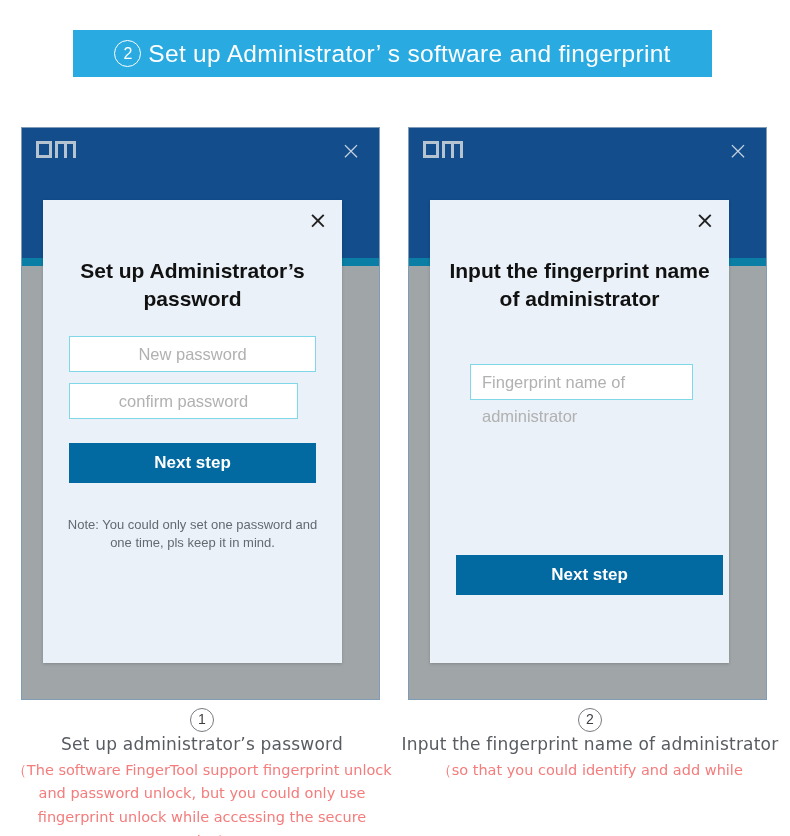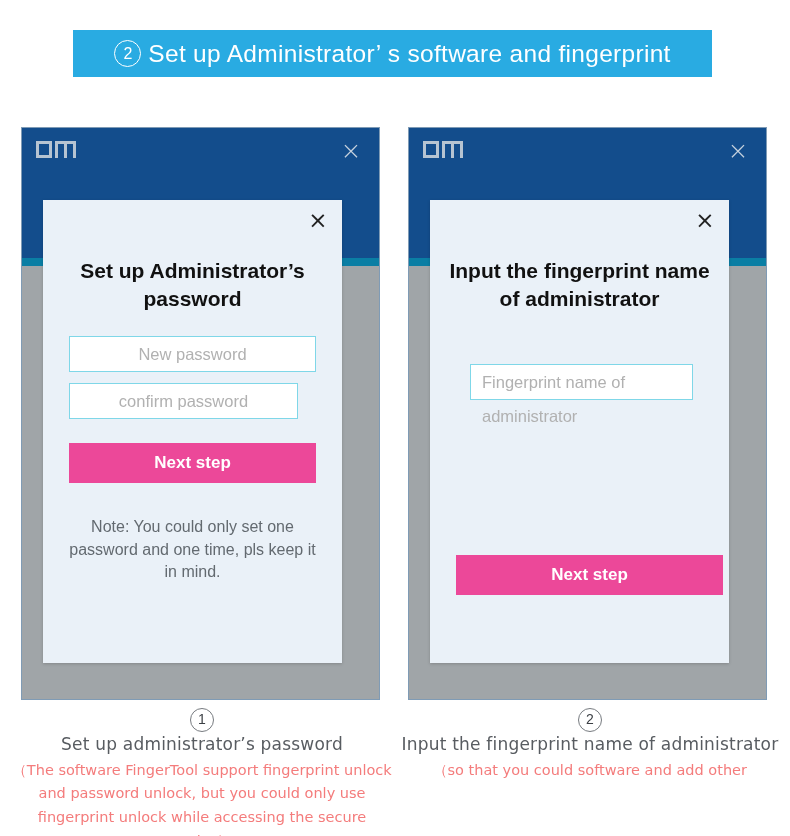--- a/index.html
+++ b/index.html
@@ -183,34 +183,34 @@
     color: #b1b1b1;
     font-size: 16.5px;
     line-height: 34px;
   }
   .field.center { text-align: center; }
   .field.left   { text-align: left; padding-left: 11px; }
 
   .next-btn {
     position: absolute;
     height: 40px;
-    background: #ec4899;
+    background: #0369a1;
     color: #ffffff;
     font-size: 17px;
     font-weight: bold;
     line-height: 40px;
     text-align: center;
     box-sizing: border-box;
     cursor: pointer;
   }
 
   .note {
     position: absolute;
     text-align: center;
-    font-size: 16px;
+    font-size: 13px;
     color: #636a70;
     line-height: 1.42;
   }
 
   
   #dialog-left .dialog-title { top: 57px; }
   #field-new-password     { left: 26px; top: 136px; width: 247px; }
   #field-confirm-password { left: 26px; top: 183px; width: 229px; }
   #next-btn-left          { left: 26px; top: 243px; width: 247px; }
   #note-left              { left: 20px; top: 316px; width: 259px; }
@@ -311,14 +311,14 @@
 
 <div class="caption" id="caption-left">
   <div class="cap-num">1</div>
   <div class="cap-main">Set up  administrator’s  password</div>
   <div class="cap-sub">（The software FingerTool support fingerprint unlock and password unlock, but you could only use fingerprint unlock while accessing the secure sector）</div>
 </div>
 
 <div class="caption" id="caption-right">
   <div class="cap-num">2</div>
   <div class="cap-main">Input the  fingerprint name of administrator</div>
-  <div class="cap-sub">（so that you could software and add other</div>
+  <div class="cap-sub">（so that you could identify and add while</div>
 </div>
 
 </body></html>

